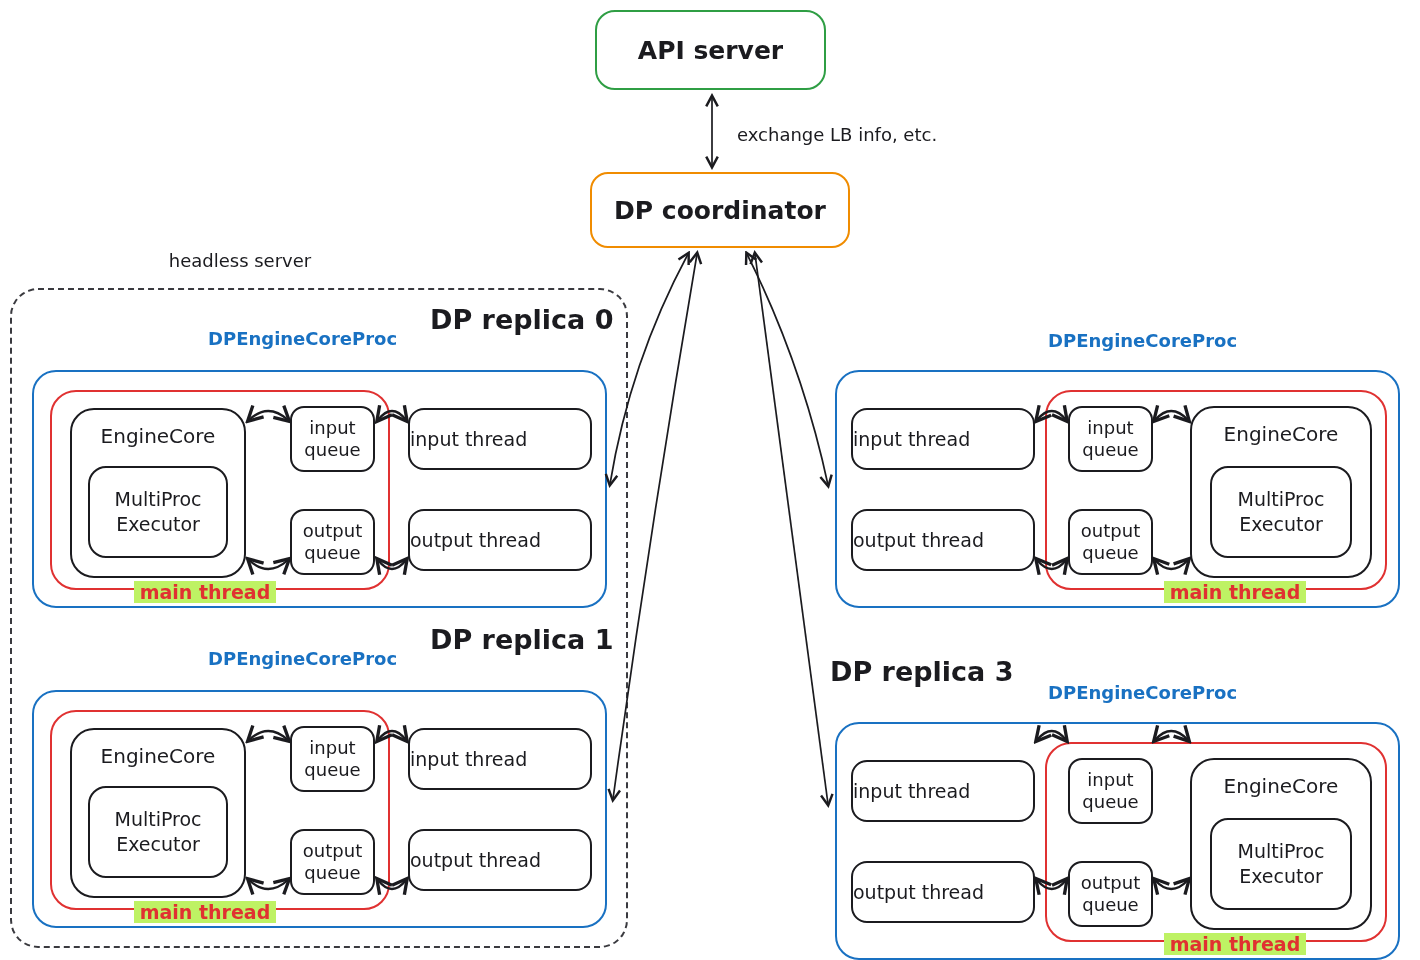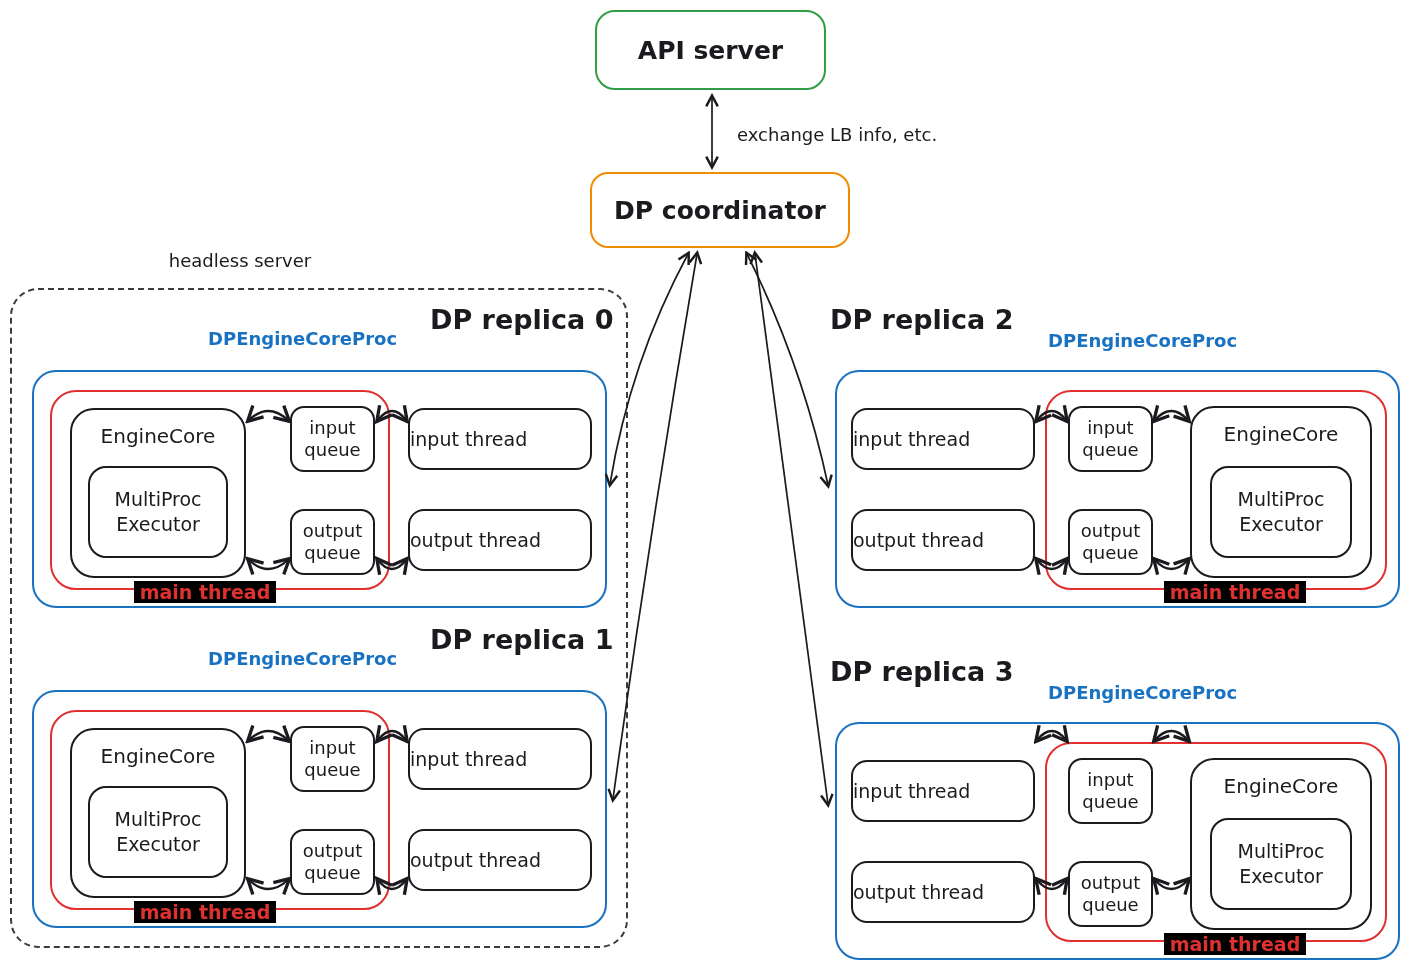--- a/index.html
+++ b/index.html
@@ -33,21 +33,21 @@
   .red{border-color:var(--red); border-radius:26px; background:transparent;}
   .engine{border-radius:24px;}
   .eclabel{position:absolute; text-align:center; font-size:20px; font-weight:500;}
   .mp{border-radius:18px; display:flex; align-items:center; justify-content:center;
       font-size:19px; font-weight:500; text-align:center; padding:4px 14px; line-height:1.3;}
   .q{width:85px; height:66px; border-radius:14px; display:flex; align-items:center; justify-content:center;
      font-size:18px; font-weight:500; text-align:center; line-height:1.25; padding:19px 8px;}
   .th{width:184px; height:62px; border-radius:16px; display:flex; align-items:center; justify-content:flex-start;
      font-size:19px; font-weight:500;}
   .mt{position:absolute; width:170px; text-align:center; font-size:19px; font-weight:600; color:var(--red); z-index:4;}
-  .mt span{background:#000000; padding:0 6px;}
+  .mt span{background:#bef264; padding:0 6px;}
 
   
   .rL .title{left:430px; top:4px;}
   .rL .proc{left:208px; top:28px; width:182px;}
   .rL .blue{left:32px; top:70px; width:575px; height:238px;}
   .rL .red{left:50px; top:90px; width:340px; height:200px;}
   .rL .engine{left:70px; top:108px; width:176px; height:170px;}
   .rL .eclabel{left:70px; top:124px; width:176px;}
   .rL .mp{left:88px; top:166px; width:140px; height:92px;}
   .rL .iq{left:290px; top:106px;}
@@ -135,21 +135,20 @@
     <div class="box th it">
         <span>input thread</span>
       </div>
     <div class="box th ot">
         <span>output thread</span>
       </div>
     <div class="mt"><span>main thread</span></div>
   </div>
 
   <div class="rep rR" style="top:300px">
-    <div class="title">DP replica 2</div>
     <div class="proc">DPEngineCoreProc</div>
     <div class="box blue"></div>
     <div class="box red"></div>
     <div class="box engine"></div>
     <div class="eclabel">EngineCore</div>
     <div class="box mp">
         <span>MultiProc Executor</span>
       </div>
     <div class="box q iq">
         <span>input queue</span>

